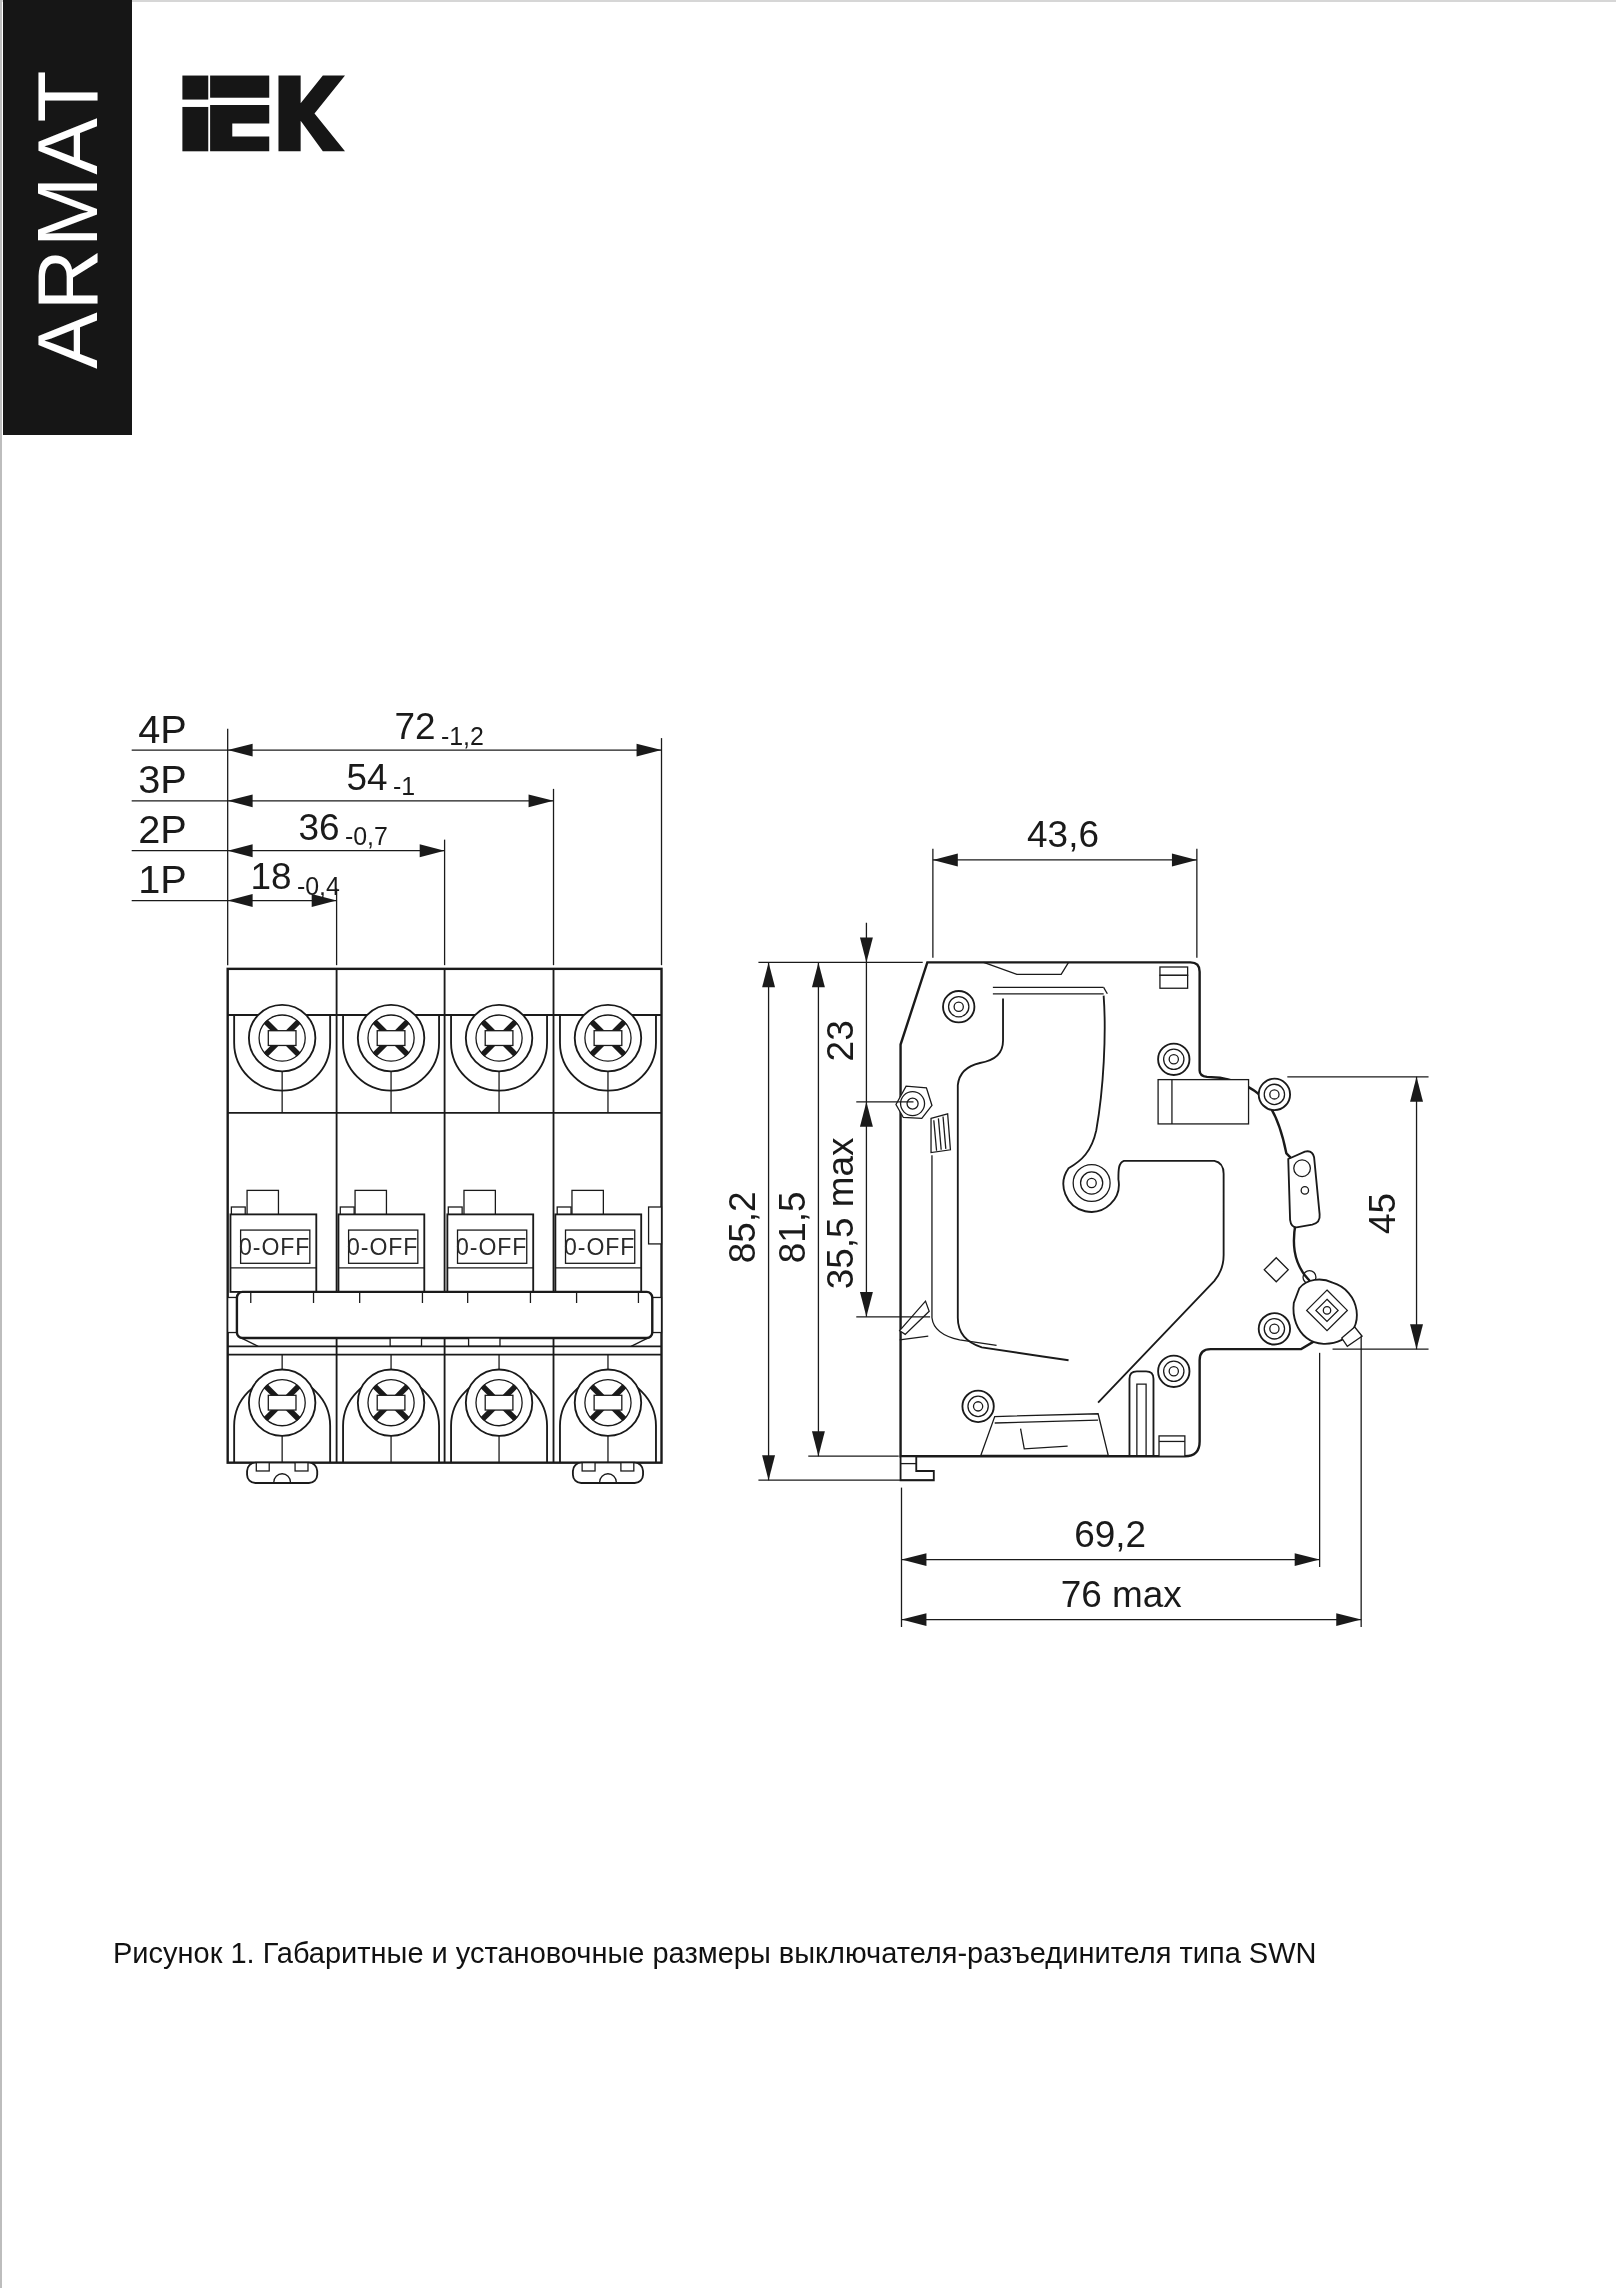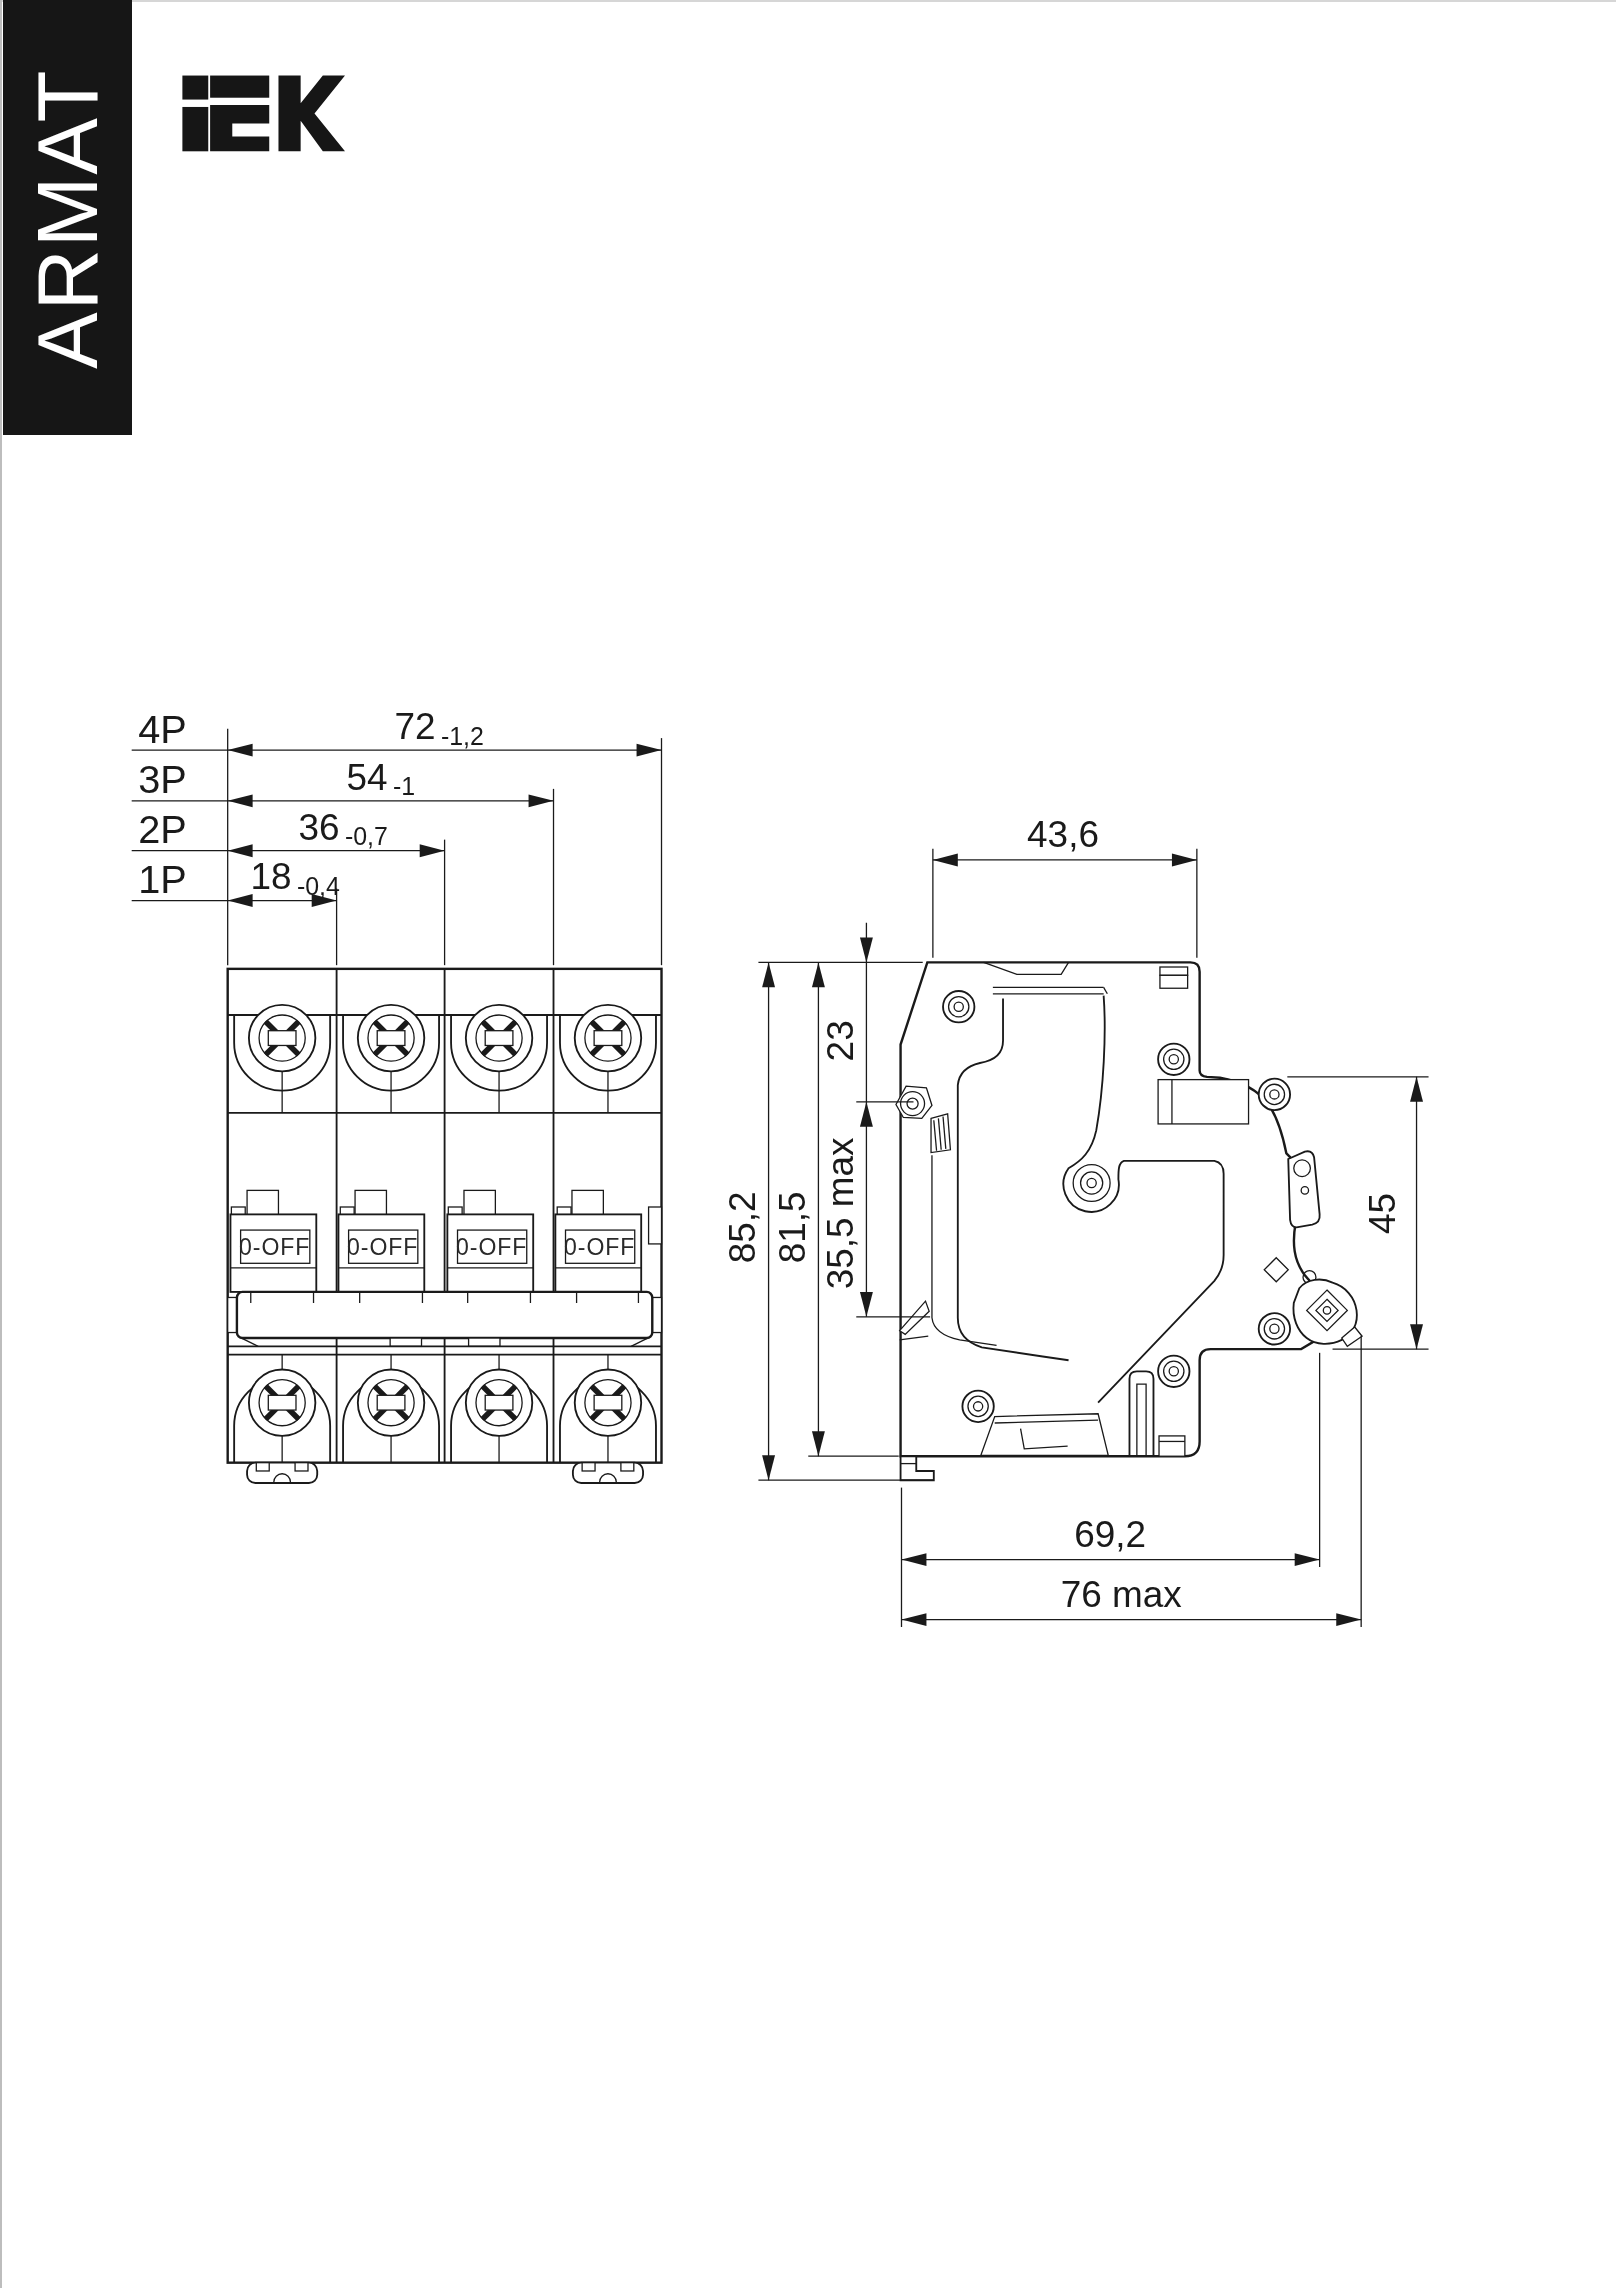--- a/index.html
+++ b/index.html
@@ -438,14 +438,15 @@
       <g>
         <line class="dim" x1="1475" y1="1448" x2="1475" y2="1763"></line>
         <line class="dim" x1="977" y1="1755" x2="1475" y2="1755"></line>
         <polygon class="arr" points="977,1755 1004,1748 1004,1762"></polygon>
         <polygon class="arr" points="1475,1755 1448,1748 1448,1762"></polygon>
         <text class="dtxt" x="1215" y="1741" text-anchor="middle">76 max</text>
       </g>
     </g>
   </svg>
 
+  <div class="caption">Рисунок 1. Габаритные и установочные размеры выключателя-разъединителя типа SWN</div>
 </div>
 
 
 </body></html>

